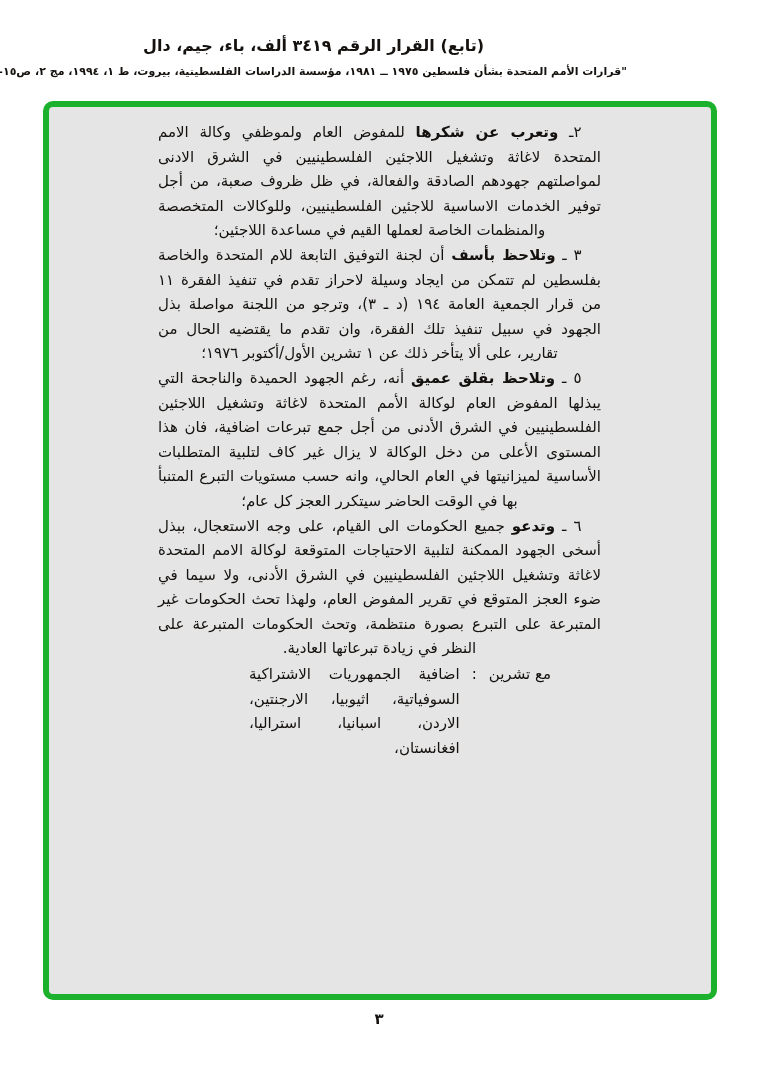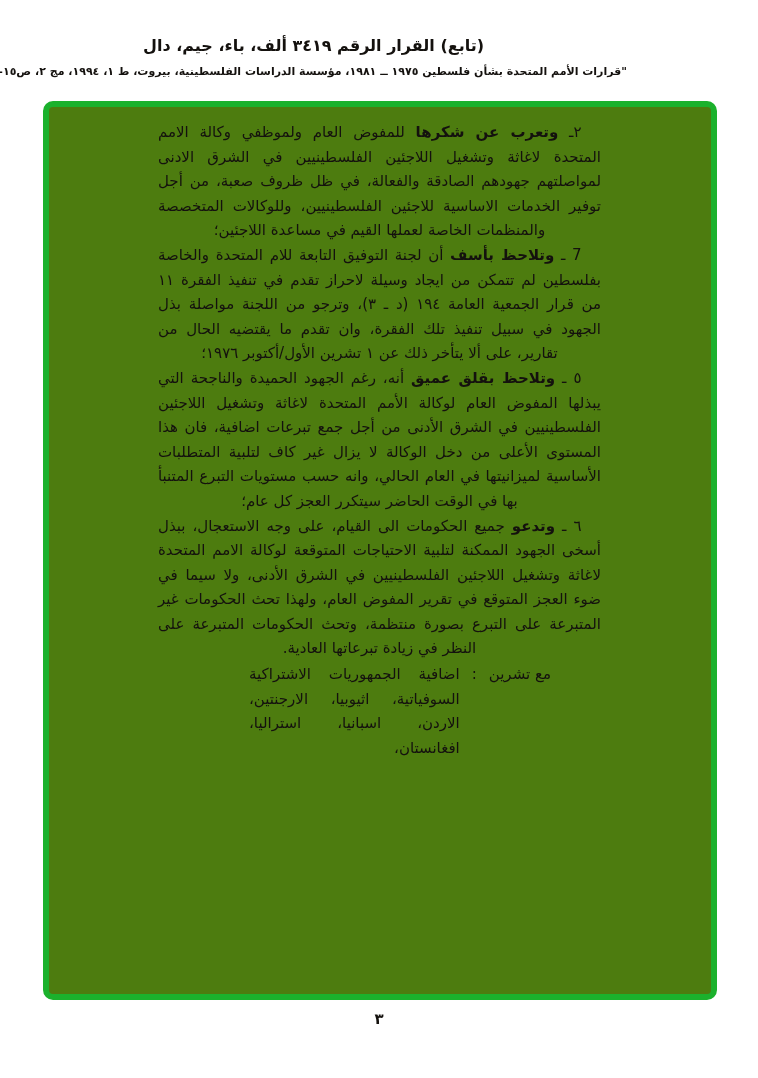--- a/index.html
+++ b/index.html
@@ -38,21 +38,21 @@
   }
   .frame {
     position: absolute;
     left: 43px;
     top: 101px;
     width: 662px;
     height: 887px;
     border: 6px solid #1bb12c;
     border-radius: 10px;
     overflow: hidden;
-    background: #4d7c0f;
+    background: #e5e5e5;
   }
   .content {
     position: absolute;
     top: 13px;
     right: 110px;
     left: 109px;
     direction: rtl;
     font-size: 15px;
     line-height: 24.6px;
     text-align: justify;
@@ -106,21 +106,21 @@
   <div class="header">
     <div class="title">(تابع) القرار الرقم ٣٤١٩ ألف، باء، جيم، دال</div>
     <div class="source">"قرارات الأمم المتحدة بشأن فلسطين ١٩٧٥ ــ ١٩٨١، مؤسسة الدراسات الفلسطينية، بيروت، ط ١، ١٩٩٤، مج ٢، ص١٥- ١٨"</div>
   </div>
 
   <div class="frame">
     <div class="content">
 
       <p class="para"><span>٢ـ </span><span class="plead">وتعرب عن شكرها</span><span> للمفوض العام ولموظفي وكالة الامم المتحدة لاغاثة وتشغيل اللاجئين الفلسطينيين في الشرق الادنى لمواصلتهم جهودهم الصادقة والفعالة، في ظل ظروف صعبة، من أجل توفير الخدمات الاساسية للاجئين الفلسطينيين، وللوكالات المتخصصة والمنظمات الخاصة لعملها القيم في مساعدة اللاجئين؛</span></p>
 
-      <p class="para"><span>7 ـ </span><span class="plead">وتلاحظ بأسف</span><span> أن لجنة التوفيق التابعة للام المتحدة والخاصة بفلسطين لم تتمكن من ايجاد وسيلة لاحراز تقدم في تنفيذ الفقرة ١١ من قرار الجمعية العامة ١٩٤ (د ـ ٣)، وترجو من اللجنة مواصلة بذل الجهود في سبيل تنفيذ تلك الفقرة، وان تقدم ما يقتضيه الحال من تقارير، على ألا يتأخر ذلك عن ١ تشرين الأول/أكتوبر ١٩٧٦؛</span></p>
+      <p class="para"><span>٣ ـ </span><span class="plead">وتلاحظ بأسف</span><span> أن لجنة التوفيق التابعة للام المتحدة والخاصة بفلسطين لم تتمكن من ايجاد وسيلة لاحراز تقدم في تنفيذ الفقرة ١١ من قرار الجمعية العامة ١٩٤ (د ـ ٣)، وترجو من اللجنة مواصلة بذل الجهود في سبيل تنفيذ تلك الفقرة، وان تقدم ما يقتضيه الحال من تقارير، على ألا يتأخر ذلك عن ١ تشرين الأول/أكتوبر ١٩٧٦؛</span></p>
 
 
       <p class="para"><span>٥ ـ </span><span class="plead">وتلاحظ بقلق عميق</span><span> أنه، رغم الجهود الحميدة والناجحة التي يبذلها المفوض العام لوكالة الأمم المتحدة لاغاثة وتشغيل اللاجئين الفلسطينيين في الشرق الأدنى من أجل جمع تبرعات اضافية، فان هذا المستوى الأعلى من دخل الوكالة لا يزال غير كاف لتلبية المتطلبات الأساسية لميزانيتها في العام الحالي، وانه حسب مستويات التبرع المتنبأ بها في الوقت الحاضر سيتكرر العجز كل عام؛</span></p>
 
       <p class="para"><span>٦ ـ </span><span class="plead">وتدعو</span><span> جميع الحكومات الى القيام، على وجه الاستعجال، ببذل أسخى الجهود الممكنة لتلبية الاحتياجات المتوقعة لوكالة الامم المتحدة لاغاثة وتشغيل اللاجئين الفلسطينيين في الشرق الأدنى، ولا سيما في ضوء العجز المتوقع في تقرير المفوض العام، ولهذا تحث الحكومات غير المتبرعة على التبرع بصورة منتظمة، وتحث الحكومات المتبرعة على النظر في زيادة تبرعاتها العادية.</span></p>
 
 
       <div class="vote-row">
         <span class="vote-label">مع تشرين</span>
         <span class="vote-colon">:</span>

